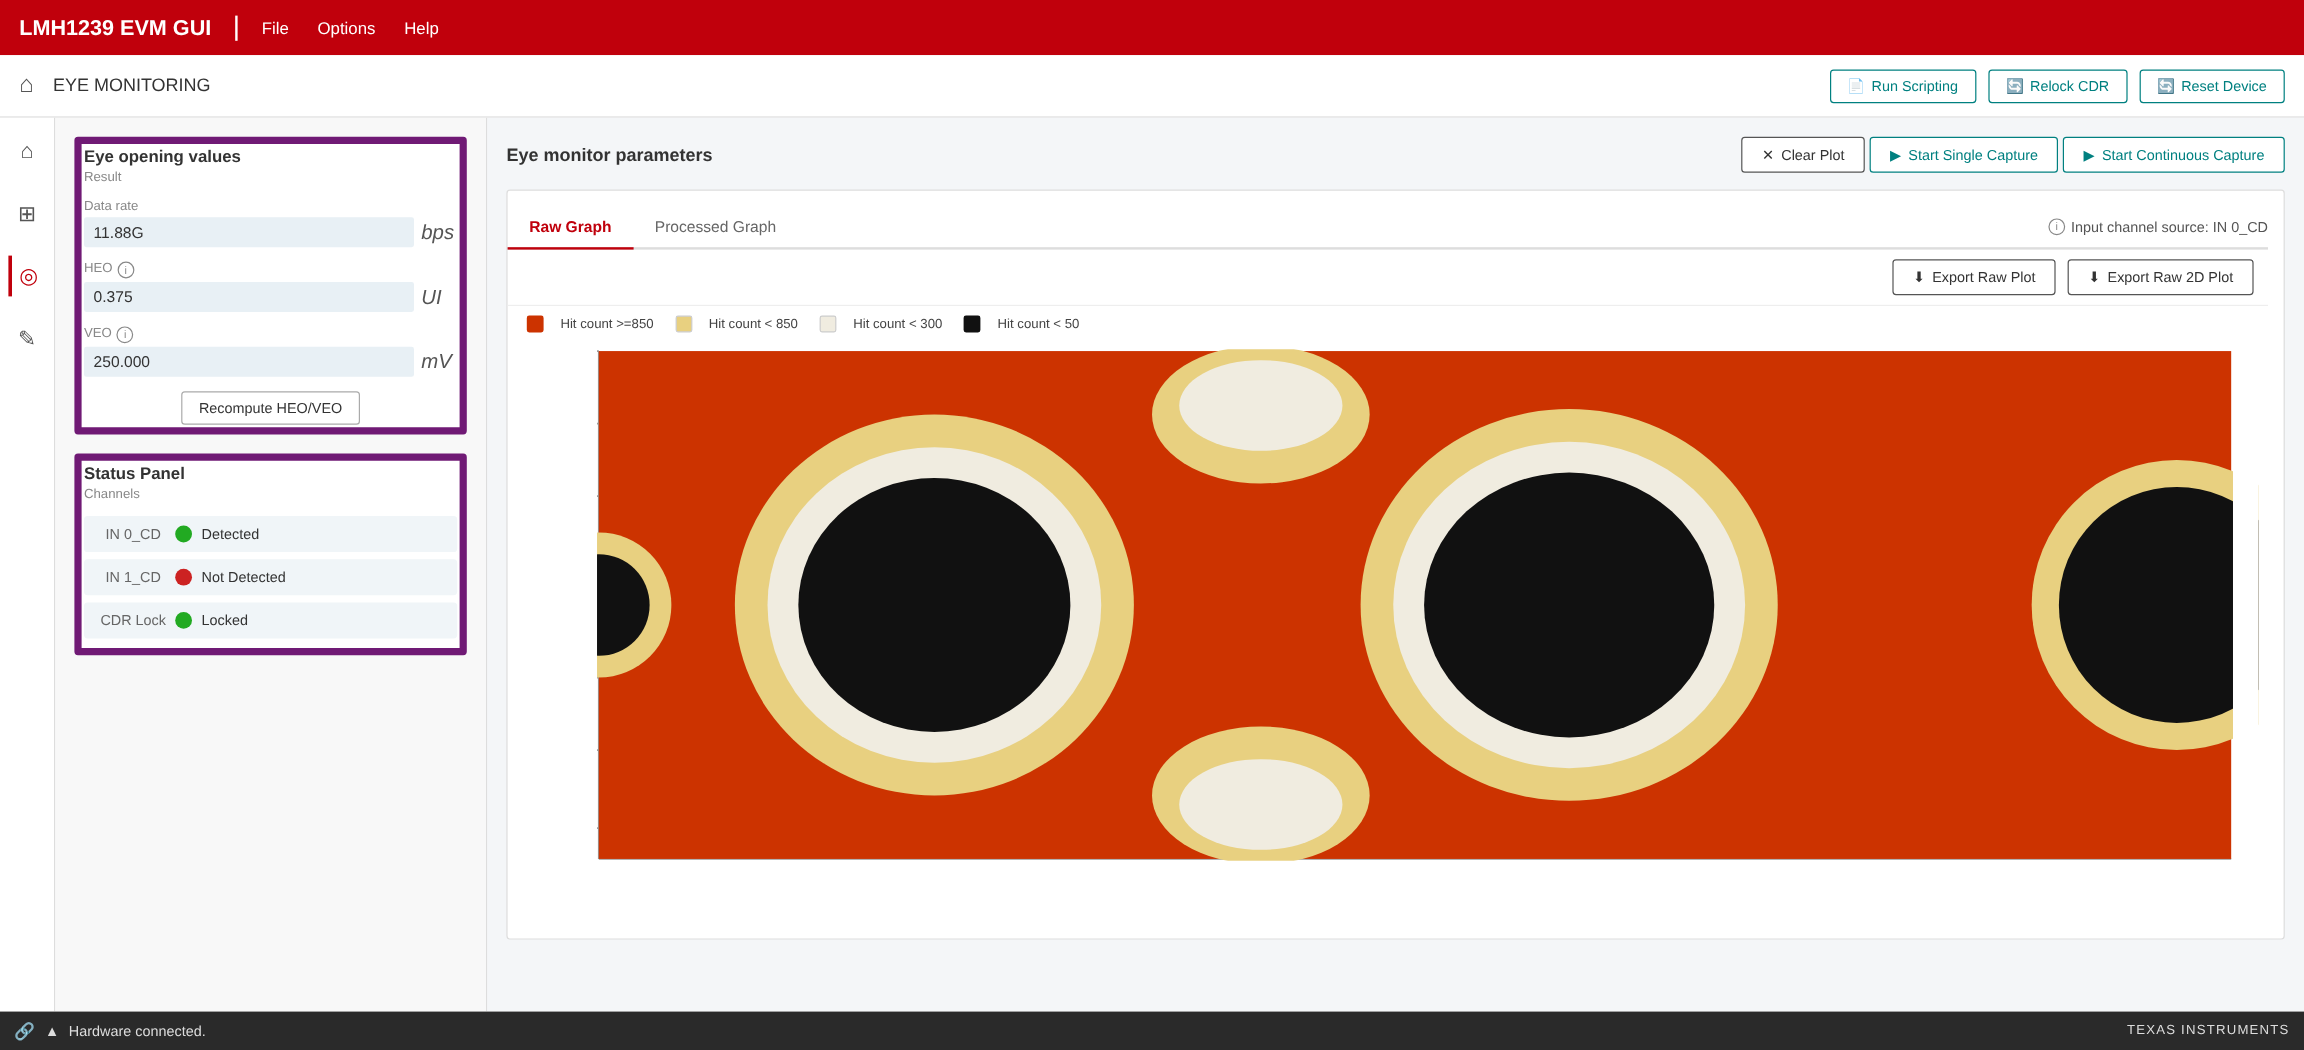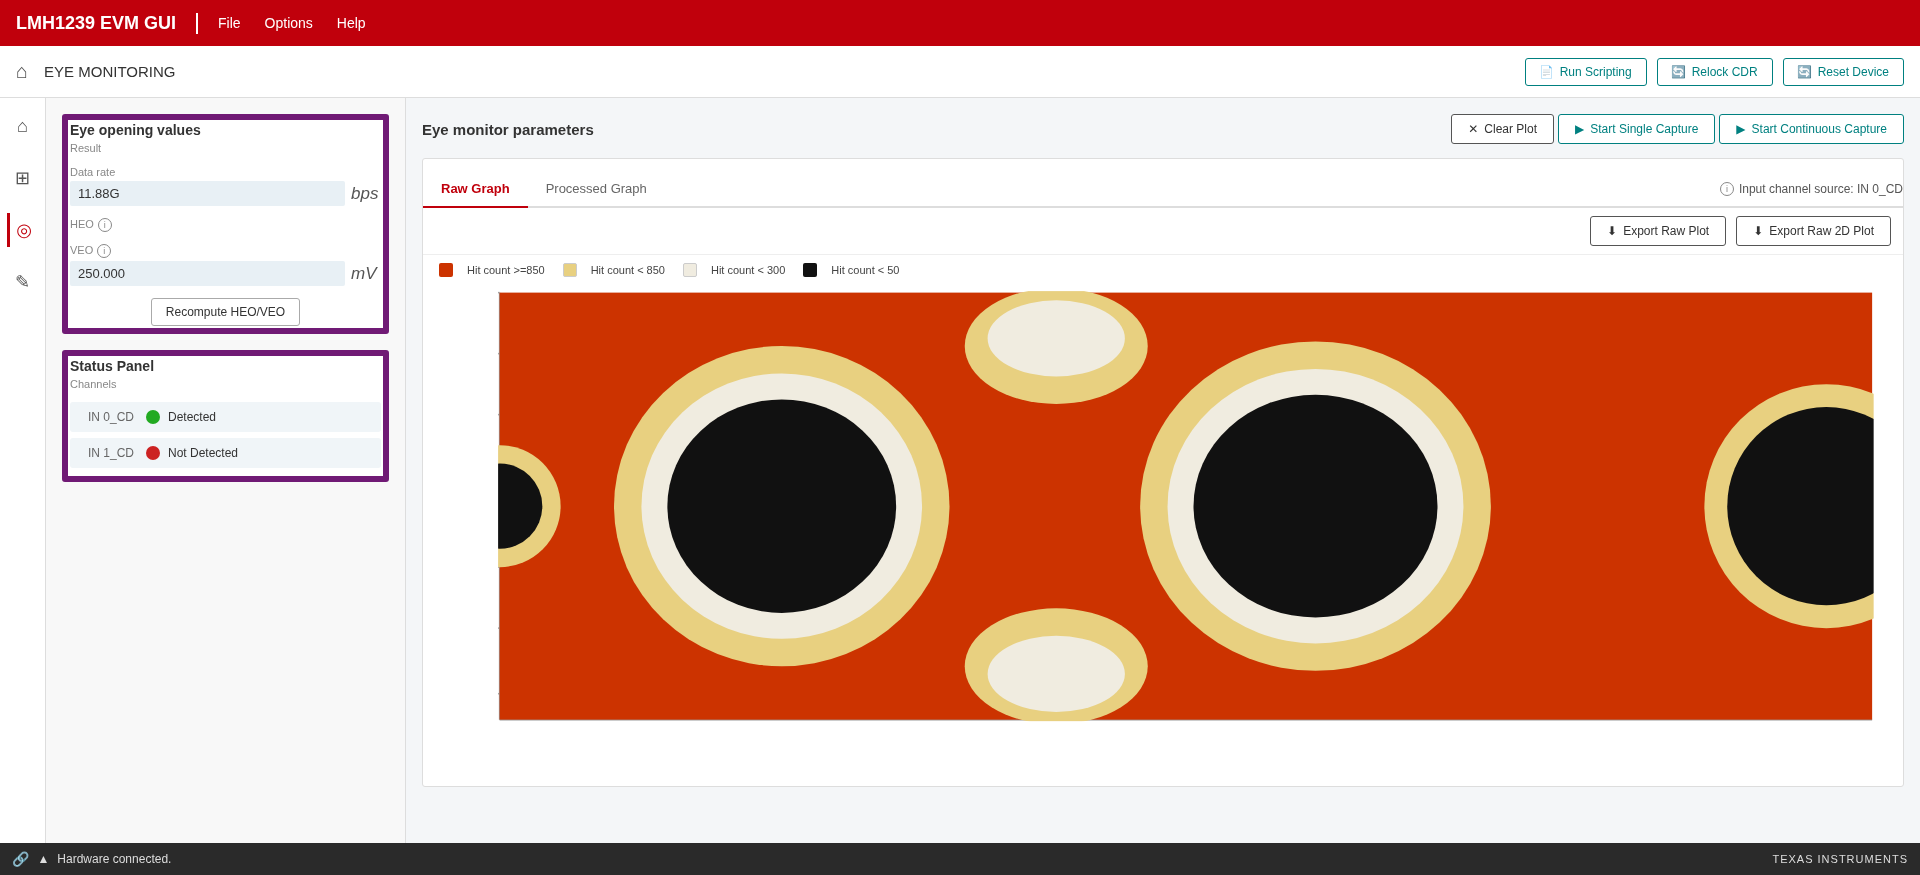--- a/index.html
+++ b/index.html
@@ -262,21 +262,21 @@
       display: flex;
       align-items: center;
       gap: 5px;
     }
 
     
     .chart-container {
       background: white;
       border: 1px solid #ddd;
       border-radius: 3px;
-      padding: 12px 0 0 0;
+      padding: 12px 13px 0 0;
       margin-top: 0;
     }
 
     .export-row {
       display: flex;
       justify-content: flex-end;
       gap: 10px;
       padding: 8px 12px;
       border-bottom: 1px solid #eee;
     }
@@ -393,20 +393,24 @@
           <input class="field-input" value="11.88G" readonly="" style="">
           <span class="field-unit">bps</span>
         </div>
       </div>
 
       <div class="field-row">
         <div class="field-label">
           <span>HEO</span>
           <span class="info-circle">i</span>
         </div>
+        <div class="field-input-row">
+          <input class="field-input" value="0.375" readonly="" style="">
+          <span class="field-unit">UI</span>
+        </div>
       </div>
 
       <div class="field-row">
         <div class="field-label">
           <span>VEO</span>
           <span class="info-circle">i</span>
         </div>
         <div class="field-input-row">
           <input class="field-input" value="250.000" readonly="" style="">
           <span class="field-unit">mV</span>
@@ -425,20 +429,25 @@
         <span class="status-dot" style="background:#22aa22;"></span>
         <span class="status-label">Detected</span>
       </div>
 
       <div class="channel-row">
         <span class="channel-name">IN 1_CD</span>
         <span class="status-dot" style="background:#cc2222;"></span>
         <span class="status-label">Not Detected</span>
       </div>
 
+      <div class="channel-row">
+        <span class="channel-name">CDR Lock</span>
+        <span class="status-dot" style="background:#22aa22;"></span>
+        <span class="status-label">Locked</span>
+      </div>
     </div>
 
   </div>
 
   <div id="right-panel">
 
     <div class="monitor-header">
       <span class="monitor-title">Eye monitor parameters</span>
       <button class="action-btn">
         <span>✕</span>

